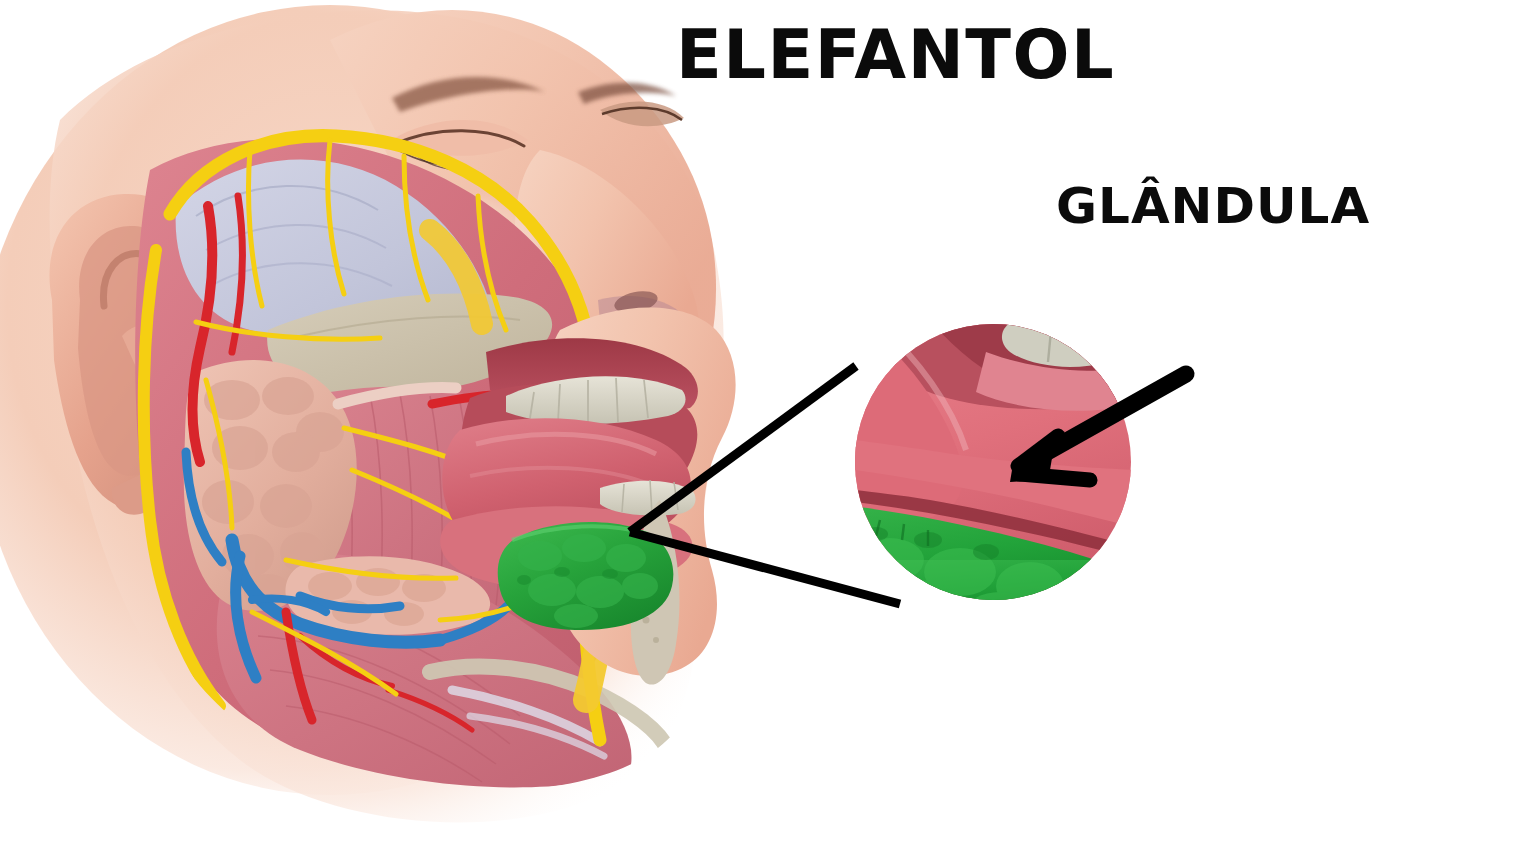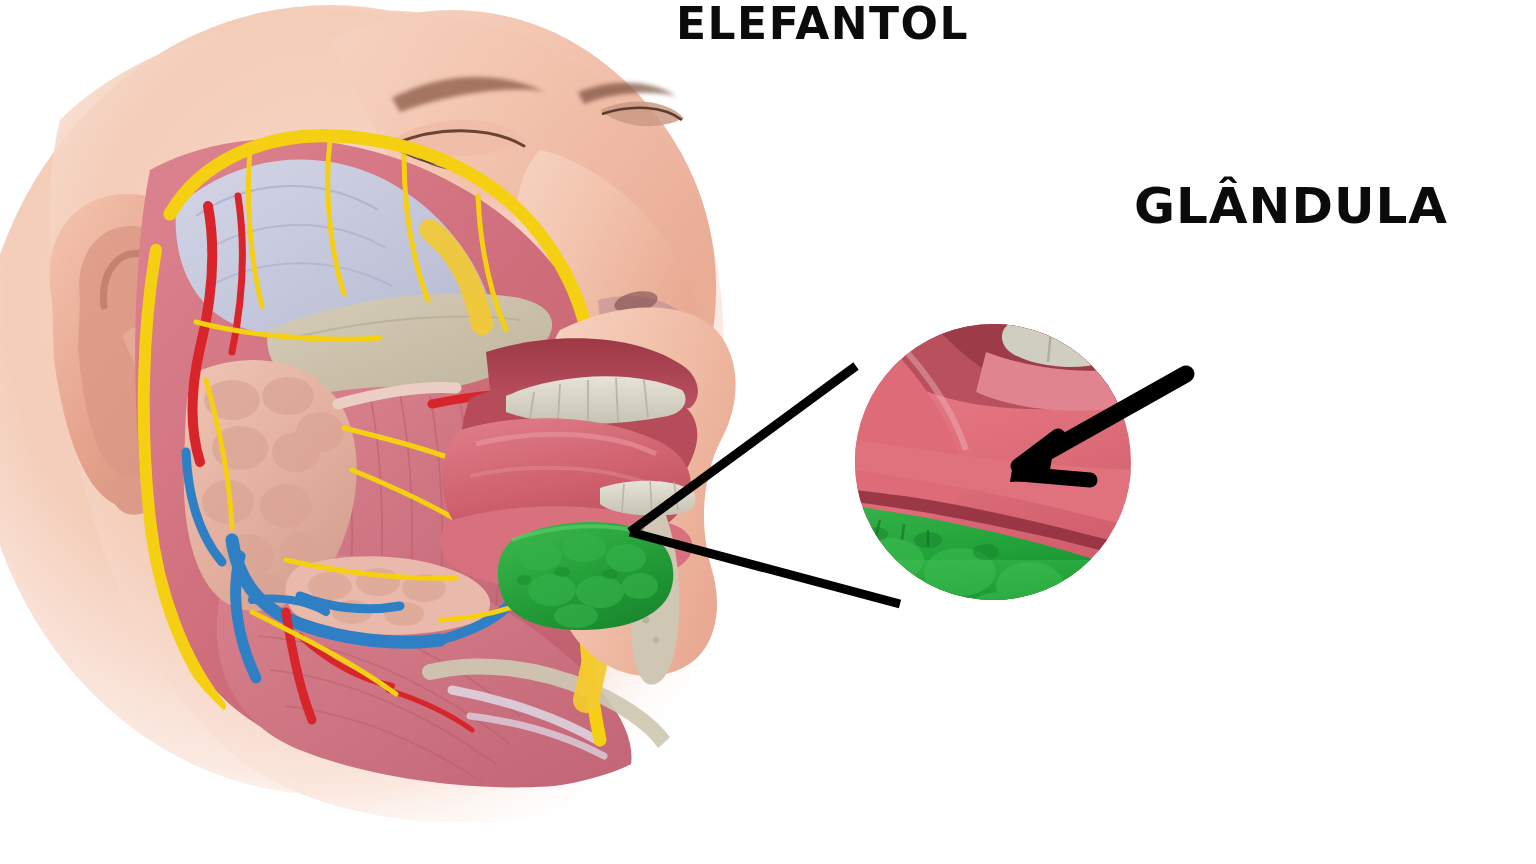--- a/index.html
+++ b/index.html
@@ -6,28 +6,28 @@
   html,body{margin:0;padding:0;background:#ffffff;}
   body{
     width:1536px;height:864px;overflow:hidden;position:relative;
     font-family:"Liberation Sans","DejaVu Sans",sans-serif;
     background:#ffffff;
   }
   .stage{position:absolute;inset:0;width:1536px;height:864px;background:#fff;}
 
   
   .brand-title{
-    position:absolute;left:676px;top:2px;
-    font-size:44px;font-weight:800;letter-spacing:1.5px;
+    position:absolute;left:676px;top:22px;
+    font-size:67px;font-weight:800;letter-spacing:1.5px;
     color:#0b0b0b;line-height:1;white-space:nowrap;
     font-family:"DejaVu Sans","Liberation Sans",sans-serif;
   }
   .label-block{
     position:absolute;left:1056px;top:178px;width:470px;
-    text-align:center;line-height:1.12;
+    text-align:left;line-height:1.12;
     font-size:50px;font-weight:800;letter-spacing:1px;color:#0b0b0b;
     font-family:"DejaVu Sans","Liberation Sans",sans-serif;
   }
   .label-block .l2{display:block;}
 
   
   .art{position:absolute;left:0;top:0;width:1536px;height:864px;}
 </style>
 </head>
 <body>

